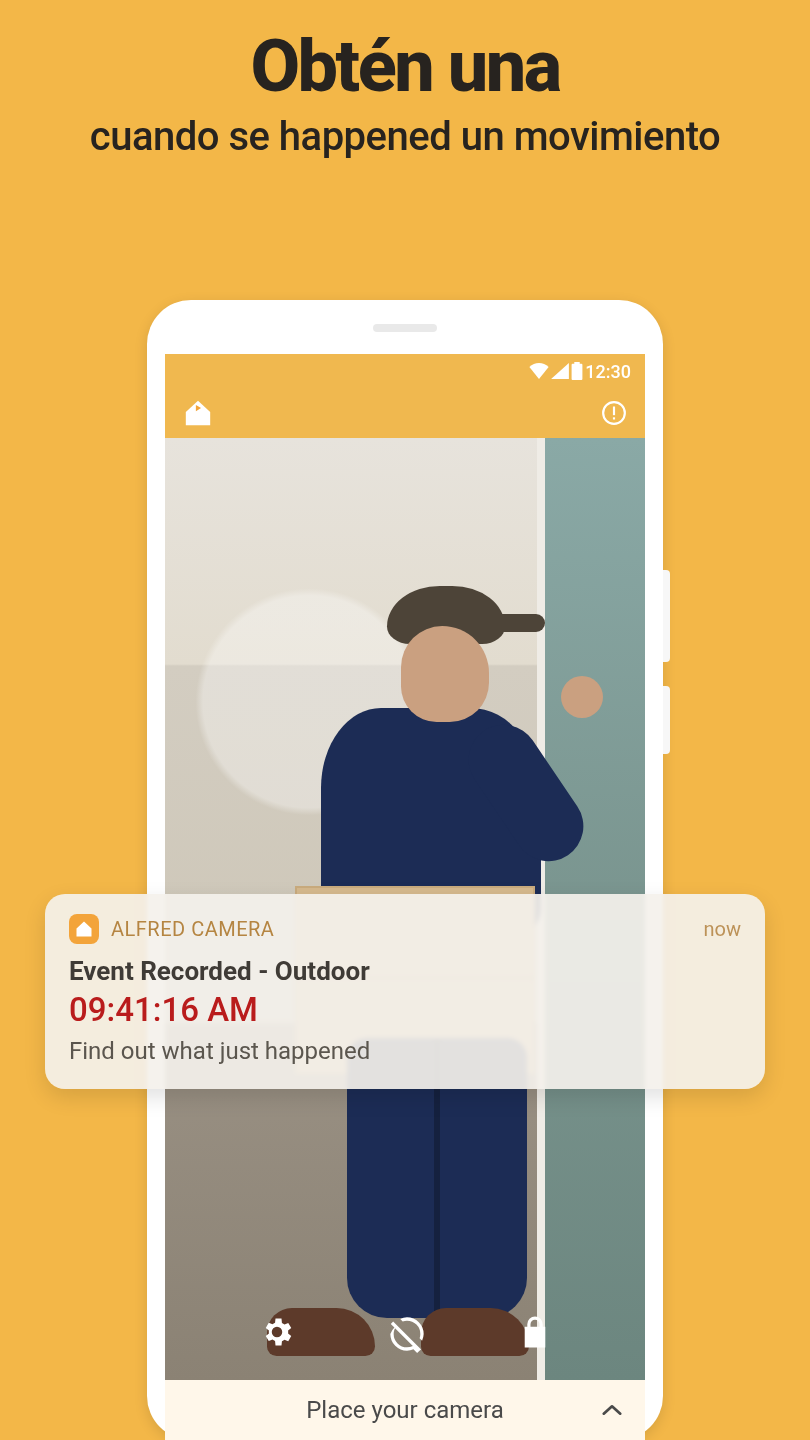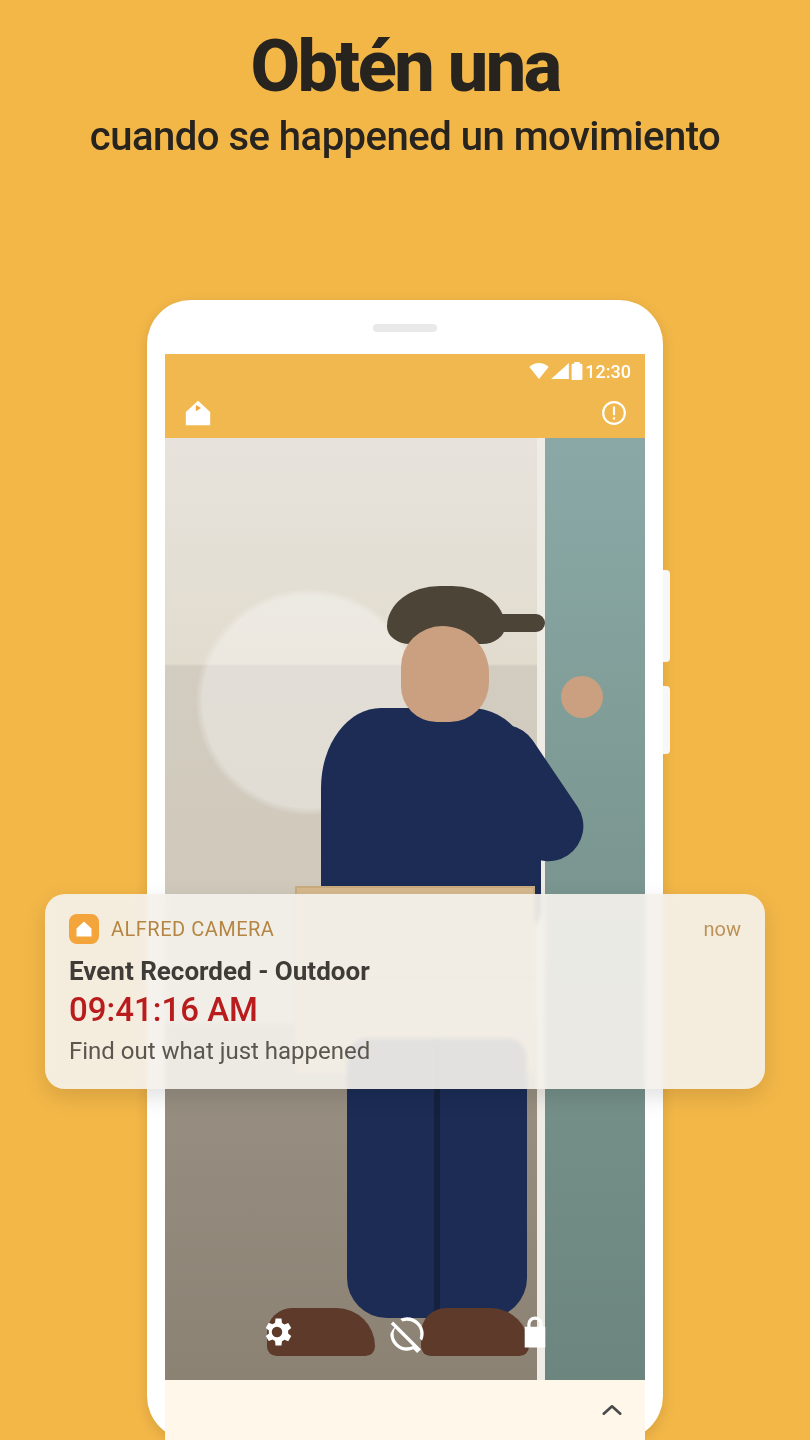--- a/index.html
+++ b/index.html
@@ -263,20 +263,21 @@
           </svg>
       </span>
       <span>
         <svg width="32" height="36" viewBox="0 0 24 28">
             <path fill="#fff" d="M18 10V8a6 6 0 0 0-12 0v2H4v16h16V10h-2zM8.5 8a3.5 3.5 0 0 1 7 0v2h-7V8z"></path>
           </svg>
       </span>
     </div>
 
     <div class="bottom-bar">
+      <span>Place your camera</span>
       <span class="chev">
         <svg width="22" height="14" viewBox="0 0 24 14">
             <path fill="none" stroke="#4a4a4a" stroke-width="3" stroke-linecap="round" stroke-linejoin="round" d="M3 11l9-8 9 8"></path>
           </svg>
       </span>
     </div>
 
   </div>
 </div>
 

